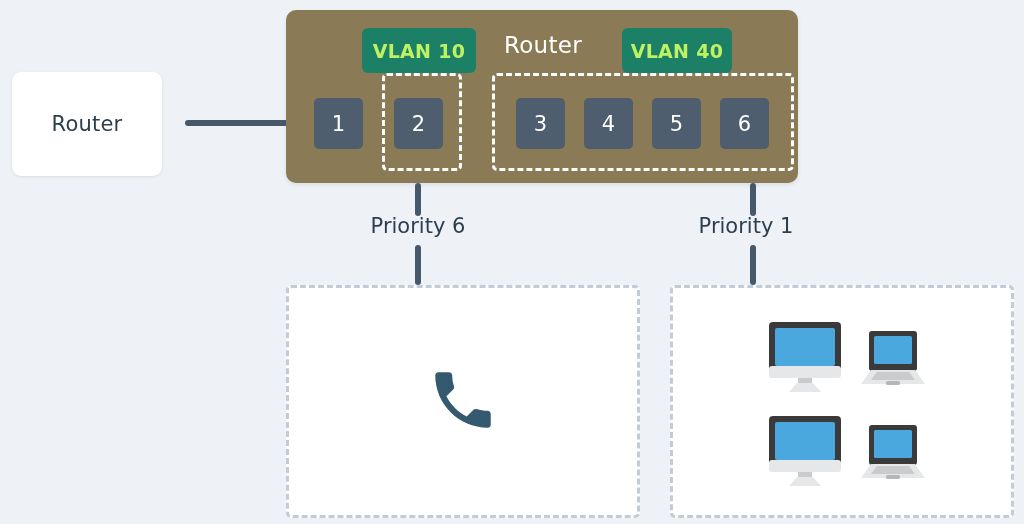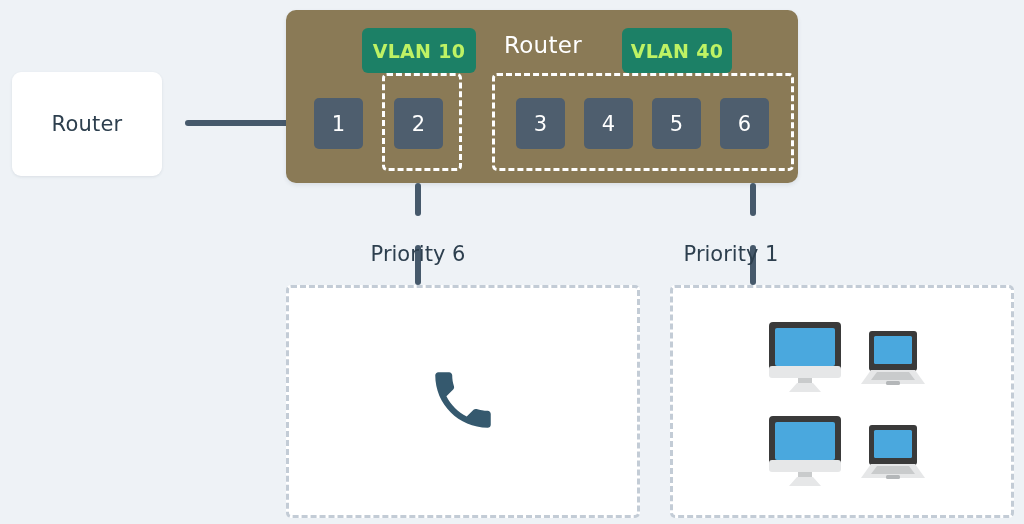--- a/index.html
+++ b/index.html
@@ -119,21 +119,20 @@
     border-radius: 3px;
   }
 
   
   .priority-label {
     position: absolute;
     font-size: 21px;
     color: #2d3f4e;
     transform: translateX(-50%);
     white-space: nowrap;
-    margin-top: 28px;
   }
 
   
   .zone {
     position: absolute;
     top: 285px;
     height: 227px;
     background: #ffffff;
     border: 3px dashed #c3ccd6;
     border-radius: 5px;
@@ -191,21 +190,21 @@
   <div class="port" id="port-4" style="left:584px">4</div>
   <div class="port" id="port-5" style="left:652px">5</div>
   <div class="port" id="port-6" style="left:720px">6</div>
 
   <div class="link-v" style="left:415px; top:183px; height:33px;"></div>
   <div class="link-v" style="left:415px; top:245px; height:40px;"></div>
   <div class="link-v" style="left:750px; top:183px; height:33px;"></div>
   <div class="link-v" style="left:750px; top:245px; height:40px;"></div>
 
   <div class="priority-label" style="left:418px; top:214px;">Priority 6</div>
-  <div class="priority-label" style="left:731px; top:214px;">Priority 1</div>
+  <div class="priority-label" style="left:746px; top:214px;">Priority 1</div>
 
   <div class="zone" id="zone-voice">
     <span class="phone-icon">
       <svg width="74" height="74" viewBox="0 0 24 24" aria-hidden="true">
         <path fill="#35596e" d="M6.62 10.79c1.44 2.83 3.76 5.14 6.59 6.59l2.2-2.2c.27-.27.67-.36 1.02-.24 1.12.37 2.33.57 3.57.57.55 0 1 .45 1 1V20c0 .55-.45 1-1 1-9.39 0-17-7.61-17-17 0-.55.45-1 1-1h3.5c.55 0 1 .45 1 1 0 1.25.2 2.45.57 3.57.11.35.03.74-.25 1.02l-2.2 2.2z"></path>
       </svg>
     </span>
   </div>
 
   <div class="zone" id="zone-data">

